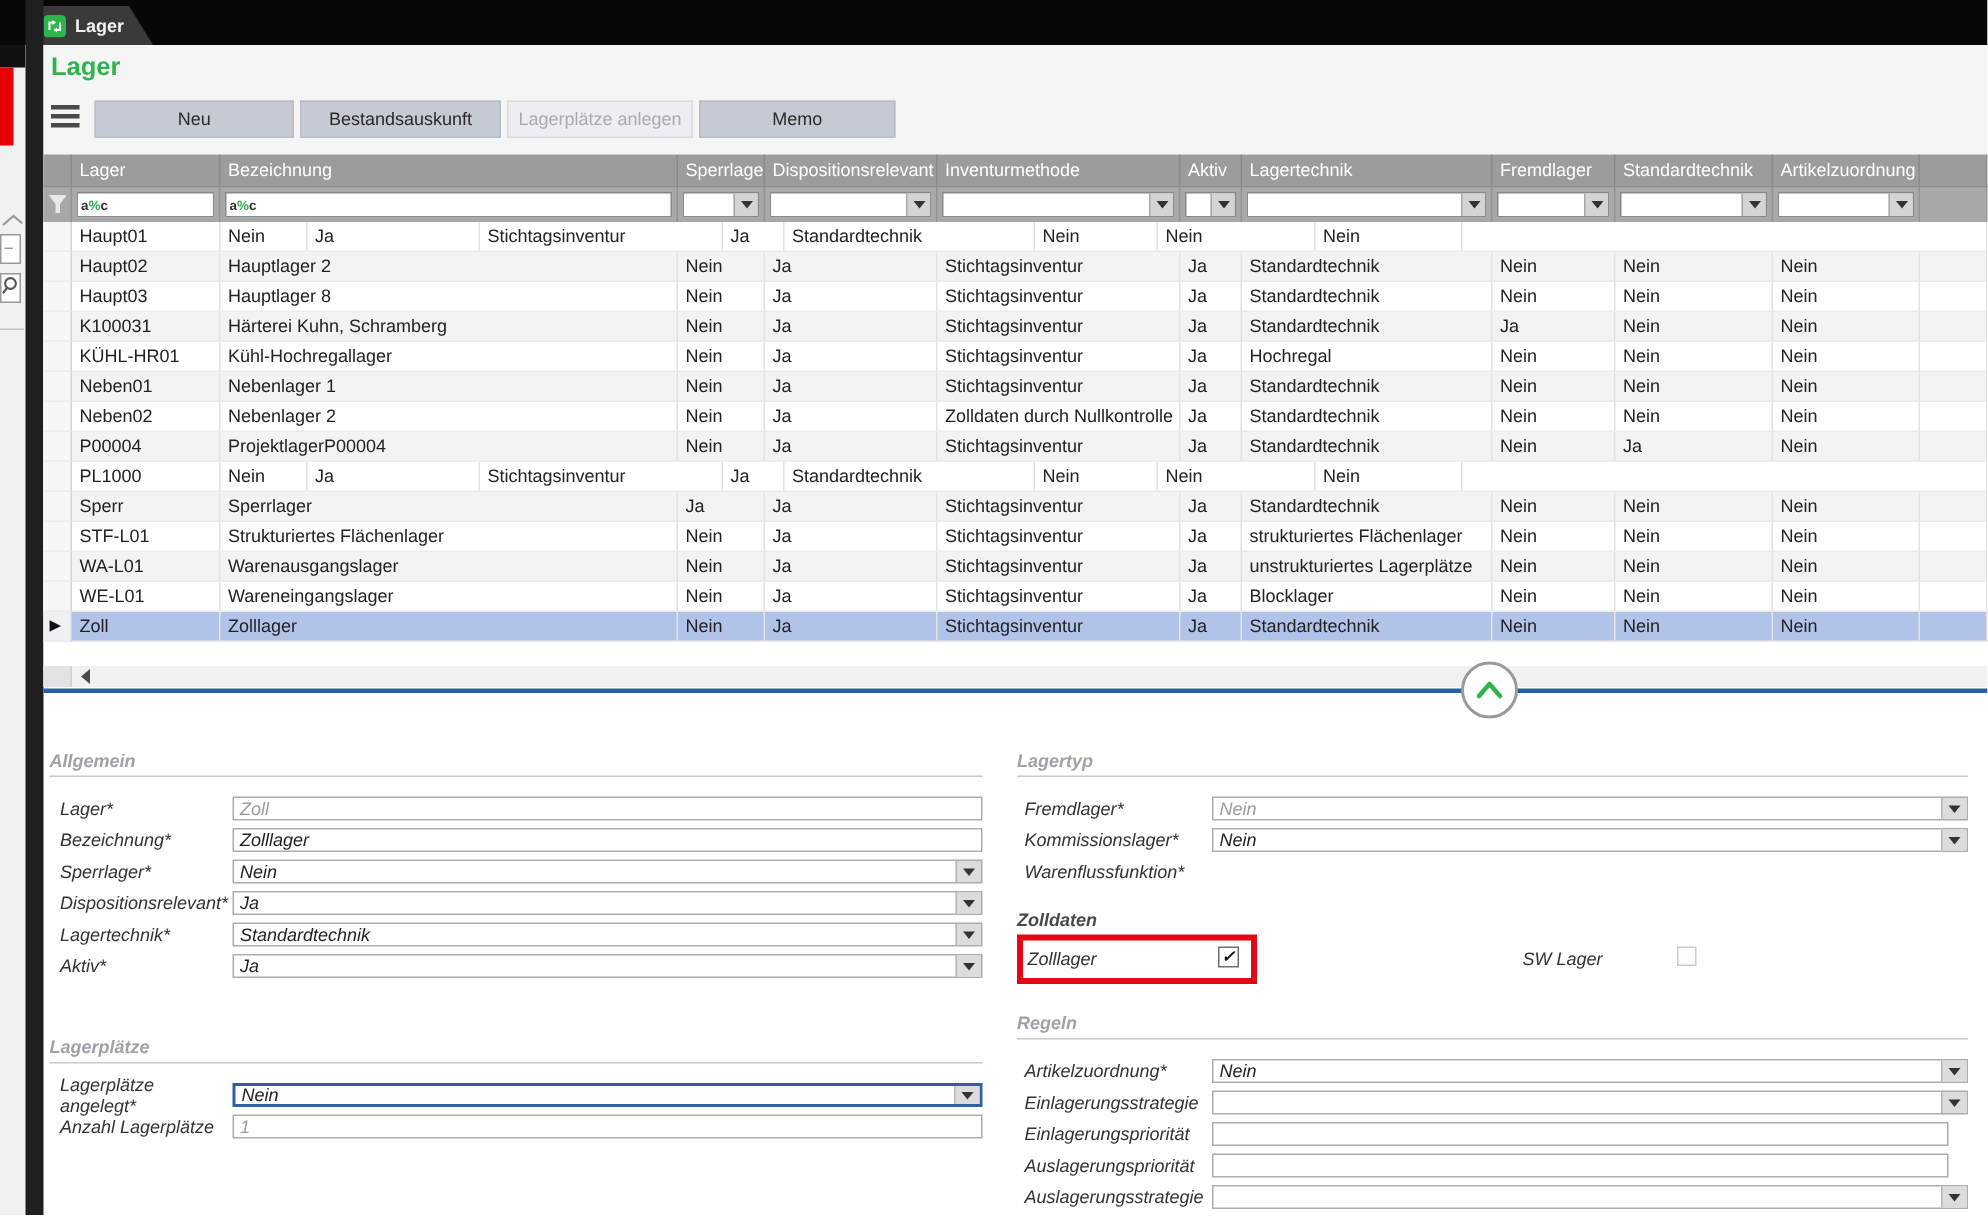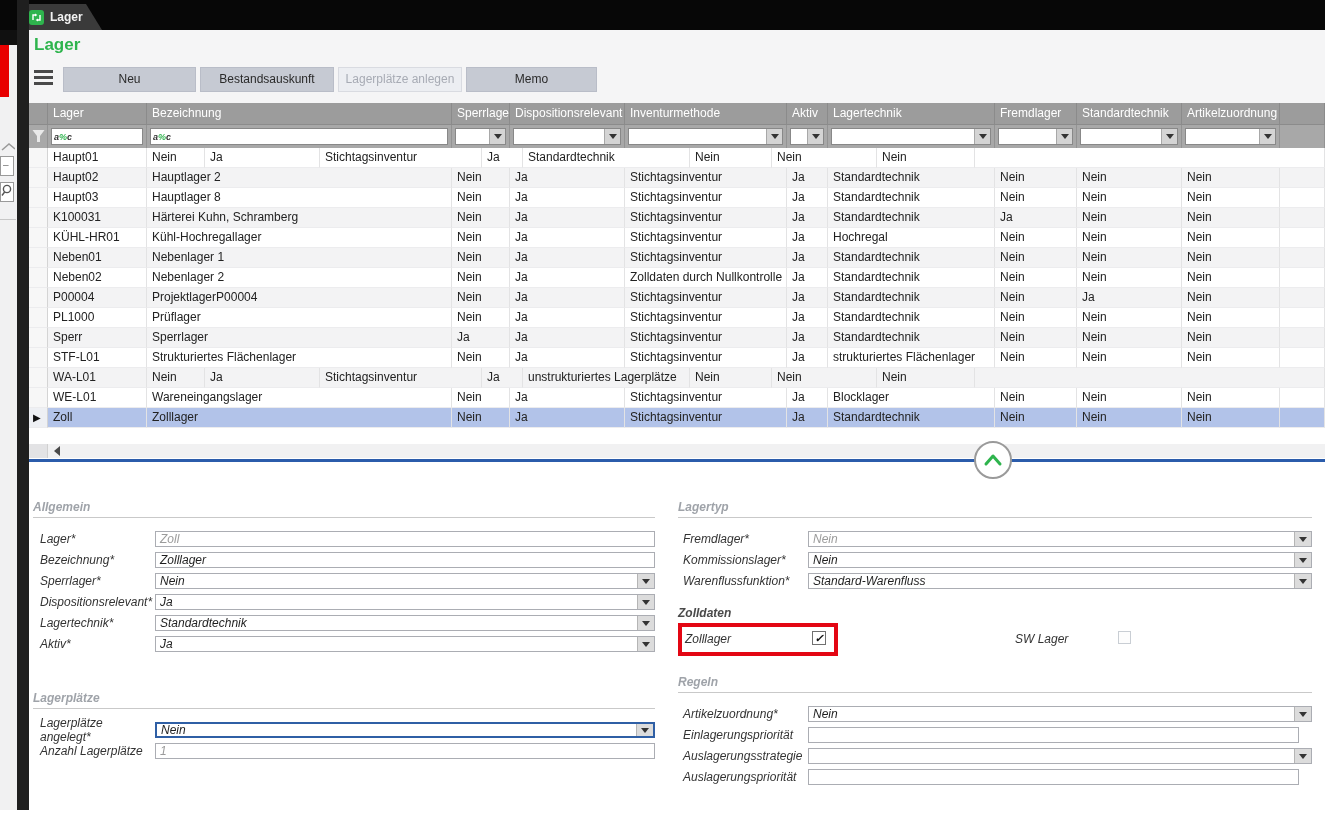--- a/index.html
+++ b/index.html
@@ -31,21 +31,21 @@
   .tbtn.disabled { background:#eceef2; border-color:#d9dbe1; color:#a7abb4; cursor:default; }
 
   
   .grid { position:absolute; left:29px; top:103px; width:1296px; height:344px; background:#fff; }
   .g-row { display:flex; width:1296px; }
   .gh { height:22px; background:#9c9c9c; }
   .gh .cell { color:#fff; line-height:21px; padding-left:5px; border-right:1px solid #8b8b8b; border-bottom:1px solid #8b8b8b; cursor:pointer; overflow:hidden; white-space:nowrap; }
   .gf { height:23px; background:#a8a8a8; }
   .gf .cell { border-right:1px solid #939393; padding:3px 3px 2px 3px; position:relative; }
   .f-input { height:17px; background:#fff; border:1px solid #888; display:flex; align-items:center; padding-left:2px; }
-  .f-badge { font-size:9px; letter-spacing:0; color:#333; font-weight:bold; white-space:nowrap;font-style:italic; }
+  .f-badge { font-size:9px; letter-spacing:0; color:#333; font-weight:bold; white-space:nowrap; }
   .f-badge .pct { color:#2eb44d; }
   .combo { height:17px; background:#fff; border:1px solid #888; display:flex; }
   .combo .space { flex:1; }
   .cbtn { width:16px; background:#d4d4d4; border-left:1px solid #a8a8a8; display:flex; align-items:center; justify-content:center; cursor:pointer; }
   .caret { width:0; height:0; border-left:4px solid transparent; border-right:4px solid transparent; border-top:5px solid #333; }
   .gr { height:20px; background:#fff; cursor:pointer; }
   .gr.alt { background:#f3f3f4; }
   .gr.selected { background:#b2c3e9; }
   .gr .cell { line-height:19px; padding-left:5px; border-right:1px solid #e3e3e4; border-bottom:1px solid #ececee; overflow:hidden; white-space:nowrap; }
   .gr .sel-cell { background:#f7f7f7; border-right:1px solid #d4d4d4; padding-left:4px; color:#111; font-size:10px; line-height:19px; }
@@ -339,21 +339,20 @@
         <div class="cell" style="width:41px">Ja</div>
         <div class="cell" style="width:167px">Standardtechnik</div>
         <div class="cell" style="width:82px">Nein</div>
         <div class="cell" style="width:105px">Ja</div>
         <div class="cell" style="width:98px">Nein</div>
         <div class="cell" style="flex:1"></div>
       </div>
       <div class="g-row gr ">
         <div class="cell sel-cell" style="width:19px"></div>
         <div class="cell" style="width:99px">PL1000</div>
-        <div class="cell" style="width:305px">Prüflager</div>
         <div class="cell" style="width:58px">Nein</div>
         <div class="cell" style="width:115px">Ja</div>
         <div class="cell" style="width:162px">Stichtagsinventur</div>
         <div class="cell" style="width:41px">Ja</div>
         <div class="cell" style="width:167px">Standardtechnik</div>
         <div class="cell" style="width:82px">Nein</div>
         <div class="cell" style="width:105px">Nein</div>
         <div class="cell" style="width:98px">Nein</div>
         <div class="cell" style="flex:1"></div>
       </div>
@@ -381,20 +380,21 @@
         <div class="cell" style="width:41px">Ja</div>
         <div class="cell" style="width:167px">strukturiertes Flächenlager</div>
         <div class="cell" style="width:82px">Nein</div>
         <div class="cell" style="width:105px">Nein</div>
         <div class="cell" style="width:98px">Nein</div>
         <div class="cell" style="flex:1"></div>
       </div>
       <div class="g-row gr alt">
         <div class="cell sel-cell" style="width:19px"></div>
         <div class="cell" style="width:99px">WA-L01</div>
+        <div class="cell" style="width:305px">Warenausgangslager</div>
         <div class="cell" style="width:58px">Nein</div>
         <div class="cell" style="width:115px">Ja</div>
         <div class="cell" style="width:162px">Stichtagsinventur</div>
         <div class="cell" style="width:41px">Ja</div>
         <div class="cell" style="width:167px">unstrukturiertes Lagerplätze</div>
         <div class="cell" style="width:82px">Nein</div>
         <div class="cell" style="width:105px">Nein</div>
         <div class="cell" style="width:98px">Nein</div>
         <div class="cell" style="flex:1"></div>
       </div>
@@ -538,26 +538,20 @@
       <span class="flabel">Kommissionslager*</span>
       <div class="fctl  ">
         <span class="fval">Nein</span>
             <span class="fbtn">
               <span class="caret"></span>
             </span>
           </div>
         </div>
         <div class="frow">
       <span class="flabel">Warenflussfunktion*</span>
-      <div class="fctl  ">
-        <span class="fval">Standard-Warenfluss</span>
-            <span class="fbtn">
-              <span class="caret"></span>
-            </span>
-          </div>
         </div>
       </div>
     <div class="subsec">
       <div class="subsec-title">Zolldaten</div>
       <div class="chk-row">
         <div class="redbox"></div>
         <span class="chk-label" style="left:7px">Zolllager</span>
         <span class="chkbox" style="left:134px">✓</span>
         <span class="chk-label" style="left:337px">SW Lager</span>
         <span class="chkbox light" style="left:440px"></span>
@@ -572,35 +566,44 @@
         <div class="frow">
       <span class="flabel">Artikelzuordnung*</span>
       <div class="fctl  ">
         <span class="fval">Nein</span>
             <span class="fbtn">
               <span class="caret"></span>
             </span>
           </div>
         </div>
         <div class="frow">
+      <span class="flabel">Einlagerungsstrategie</span>
+      <div class="fctl  ">
+        <span class="fval"></span>
+            <span class="fbtn">
+              <span class="caret"></span>
+            </span>
+          </div>
+        </div>
+        <div class="frow">
       <span class="flabel">Einlagerungspriorität</span>
       <div class="fctl  short">
         <span class="fval"></span>
           </div>
         </div>
         <div class="frow">
-      <span class="flabel">Auslagerungsstrategie</span>
-      <div class="fctl  ">
-        <span class="fval"></span>
-            <span class="fbtn">
-              <span class="caret"></span>
-            </span>
-          </div>
-        </div>
-        <div class="frow">
       <span class="flabel">Auslagerungspriorität</span>
       <div class="fctl  short">
         <span class="fval"></span>
           </div>
         </div>
+        <div class="frow">
+      <span class="flabel">Auslagerungsstrategie</span>
+      <div class="fctl  ">
+        <span class="fval"></span>
+            <span class="fbtn">
+              <span class="caret"></span>
+            </span>
+          </div>
+        </div>
       </div>
   </div>
 </div>
 
 </body></html>

